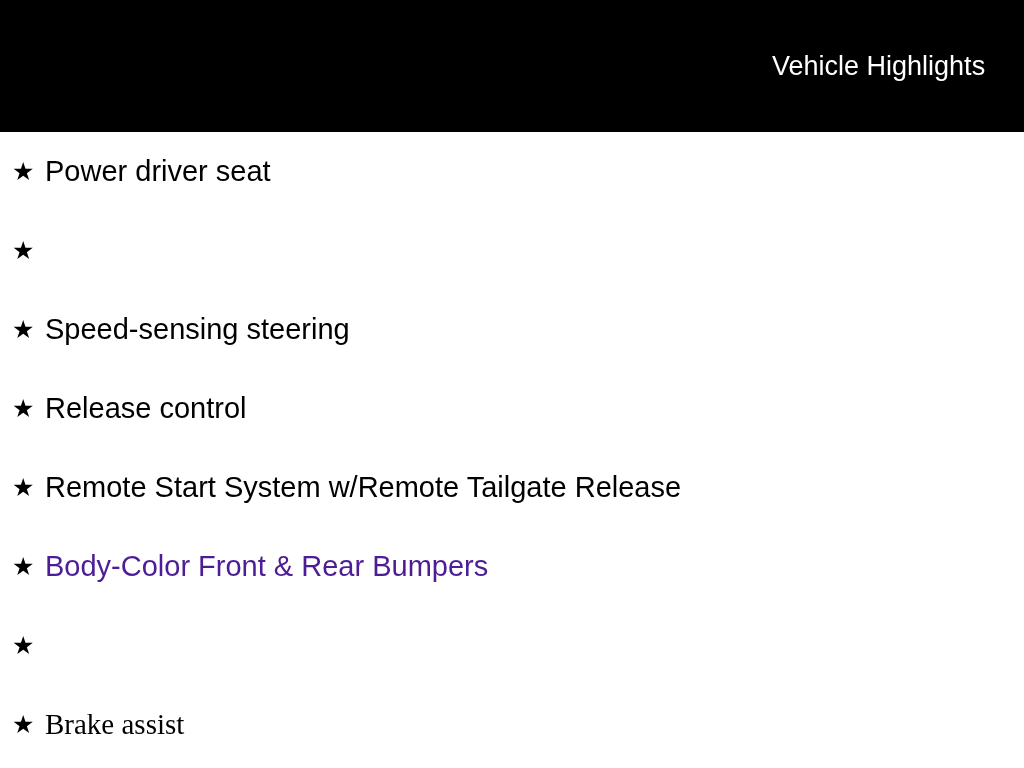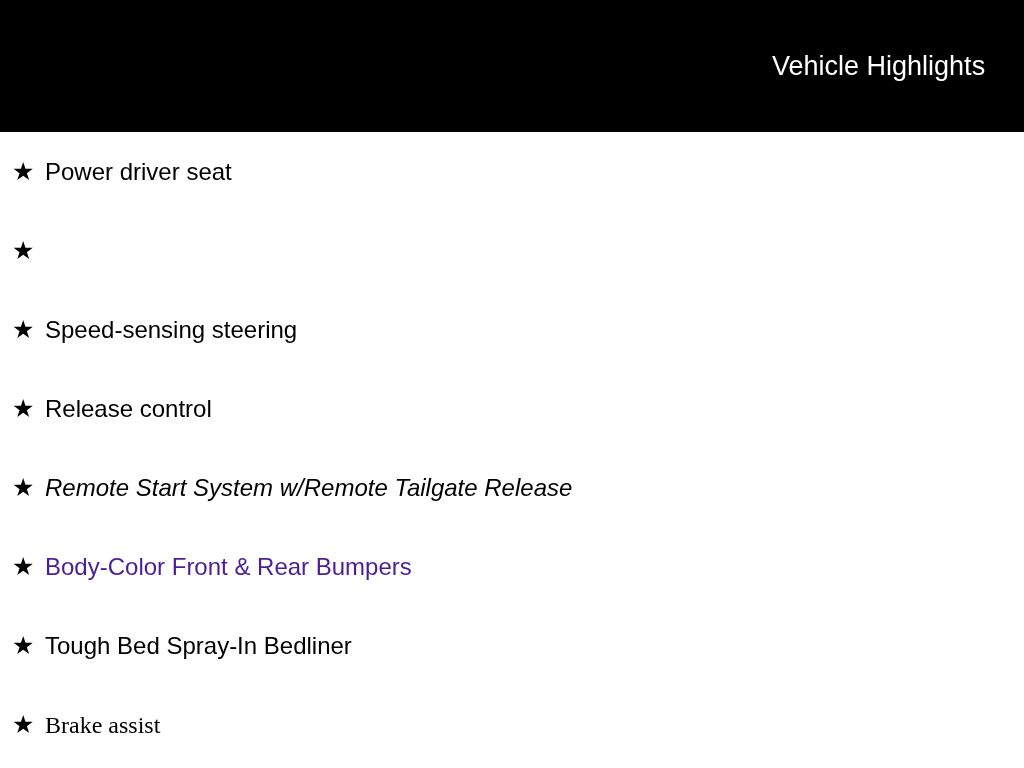--- a/index.html
+++ b/index.html
@@ -40,21 +40,21 @@
   }
   .star {
     width: 33px;
     flex: 0 0 33px;
     font-size: 25px;
     line-height: 1;
     color: #000000;
     text-align: left;
   }
   .label {
-    font-size: 24px;
+    font-size: 29px;
     line-height: 1;
     color: #000000;
     white-space: nowrap;
     text-align: center;
   }
 </style>
 </head>
 <body>
 
 <div class="header" style="background: rgb(0, 0, 0);">
@@ -76,30 +76,29 @@
     <span class="label" style="color: rgb(0, 0, 0);">Speed-sensing steering</span>
   </div>
 
   <div class="highlight-item">
     <span class="star">★</span>
     <span class="label" style="color: rgb(0, 0, 0);">Release control</span>
   </div>
 
   <div class="highlight-item">
     <span class="star">★</span>
-    <span class="label" style="color: rgb(0, 0, 0); font-style: italic;">Remote Start System w/Remote Tailgate Release</span>
+    <span class="label" style="color: rgb(0, 0, 0);">Remote Start System w/Remote Tailgate Release</span>
   </div>
 
   <div class="highlight-item">
     <span class="star">★</span>
     <span class="label" style="color: #4c1d95;">Body-Color Front &amp; Rear Bumpers</span>
   </div>
 
   <div class="highlight-item">
     <span class="star">★</span>
-    <span class="label" style="color: rgb(0, 0, 0);">Tough Bed Spray-In Bedliner</span>
   </div>
 
   <div class="highlight-item">
     <span class="star">★</span>
     <span class="label" style="color: rgb(0, 0, 0); font-family: Liberation Serif, serif;">Brake assist</span>
   </div>
 </div>
 
 </body></html>

